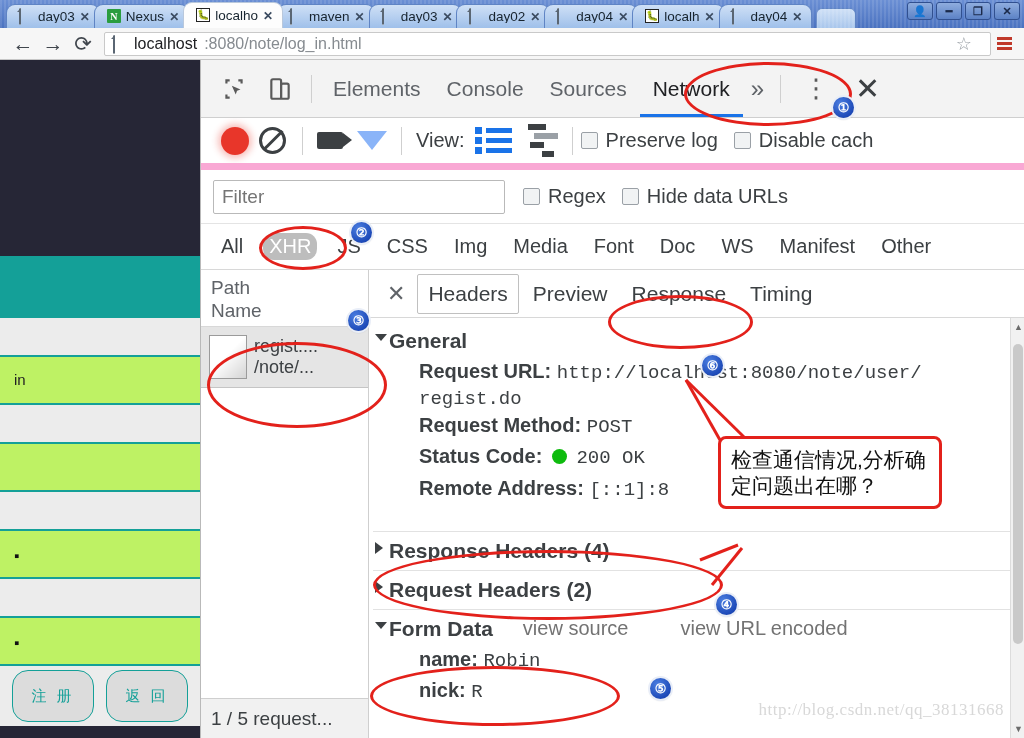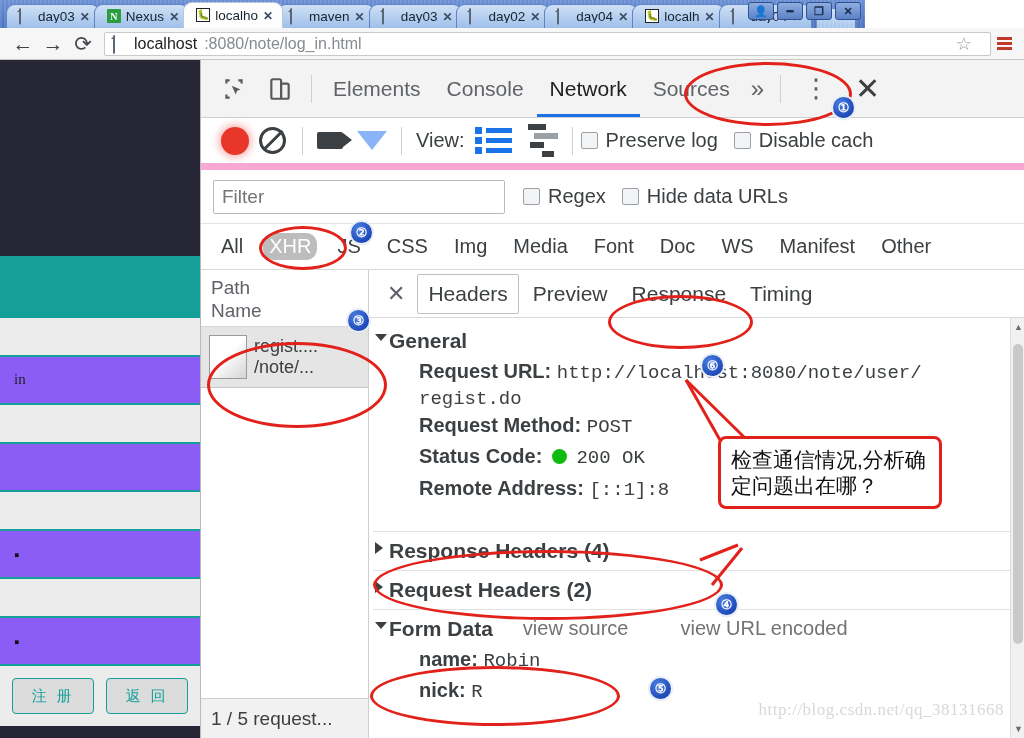--- a/index.html
+++ b/index.html
@@ -6,21 +6,21 @@
   html, body {
     width: 1024px; height: 738px;
     overflow: hidden;
     font-family: "Liberation Sans", sans-serif;
     background: #fff;
   }
   #root { position: relative; width: 1024px; height: 738px; }
 
   
   .tabstrip {
-    position: absolute; left: 0; top: 0; width: 865px; height: 28px;
+    position: absolute; left: 0; top: 0; width: 1024px; height: 28px;
     background: linear-gradient(#6b8fd4, #4a72c0);
     display: flex; align-items: flex-end;
   }
   .tabstrip::before {
     content:""; position:absolute; left:0; top:0; width:100%; height:28px;
     background: repeating-linear-gradient(90deg, rgba(255,255,255,.10) 0 2px, transparent 2px 4px);
     pointer-events:none;
   }
   .tab {
     position: relative; height: 24px; margin-right: -6px;
@@ -97,33 +97,33 @@
   .menu-bars { display:flex; flex-direction:column; gap:2px; margin-right:4px; }
   .menu-bars i { display:block; width:15px; height:3px; background:#c0392b; }
 
   
   .pageview {
     position:absolute; left:0; top:60px; width:200px; height:678px;
     background:#fff; overflow:hidden;
   }
   .page-dark-top { height:196px; background:#262636; }
   .page-teal { height:62px; background:#14a098; }
-  .page-form { background:#8b5cf6;font-family:Liberation Serif, serif; }
+  .page-form { background:#bef264; }
   .frow { height:48px; position:relative; }
   .frow.alt { background:#ececec; height:39px; }
   .fline { position:absolute; left:0; right:0; bottom:0; height:2px; background:#14a098; }
   .ftext { padding: 14px 0 0 14px; font-size:15px; color:#222; }
   .fdot { padding: 16px 0 0 14px; font-size:15px; color:#111; }
   .fbtns {
     height:60px; background:#ececec; display:flex; align-items:center;
     gap:12px; padding:0 12px;
   }
   .fbtn {
-    flex:1; height:36px; background:#dcdcdc; border:1px solid #14a098;
-    border-radius:4px; color:#14a098; font-size:15px;
+    flex:1; height:52px; background:#dcdcdc; border:1px solid #14a098;
+    border-radius:16px; color:#14a098; font-size:15px;
     display:flex; align-items:center; justify-content:center; letter-spacing:3px;
   }
   .page-dark-bottom { background:#262636; height:160px; position:relative; }
 
   
   .devtools {
     position:absolute; left:200px; top:60px; width:824px; height:678px;
     background:#fff; border-left:1px solid #b9b9b9;
     display:flex; flex-direction:column;
   }
@@ -444,22 +444,22 @@
       </div>
       <div class="dt-icnbtn">
         <svg width="26" height="26" viewBox="0 0 24 24">
             <rect x="4" y="3" width="9" height="18" rx="1.5" fill="none" stroke="#5a5a5a" stroke-width="2"></rect>
             <rect x="13" y="7" width="7" height="14" rx="1.5" fill="none" stroke="#5a5a5a" stroke-width="2"></rect>
           </svg>
       </div>
       <div class="vdiv"></div>
       <div class="dt-tab">Elements</div>
       <div class="dt-tab">Console</div>
+      <div class="dt-tab">Sources</div>
       <div class="dt-tab active">Network</div>
-      <div class="dt-tab">Sources</div>
       <div class="dt-more">»</div>
       <div class="vdiv"></div>
       <div class="dt-kebab">⋮</div>
       <div class="dt-close">✕</div>
     </div>
 
     <div class="dt-toolbar">
       <div class="rec-dot"></div>
       <div class="ban"></div>
       <div class="vdiv"></div>

